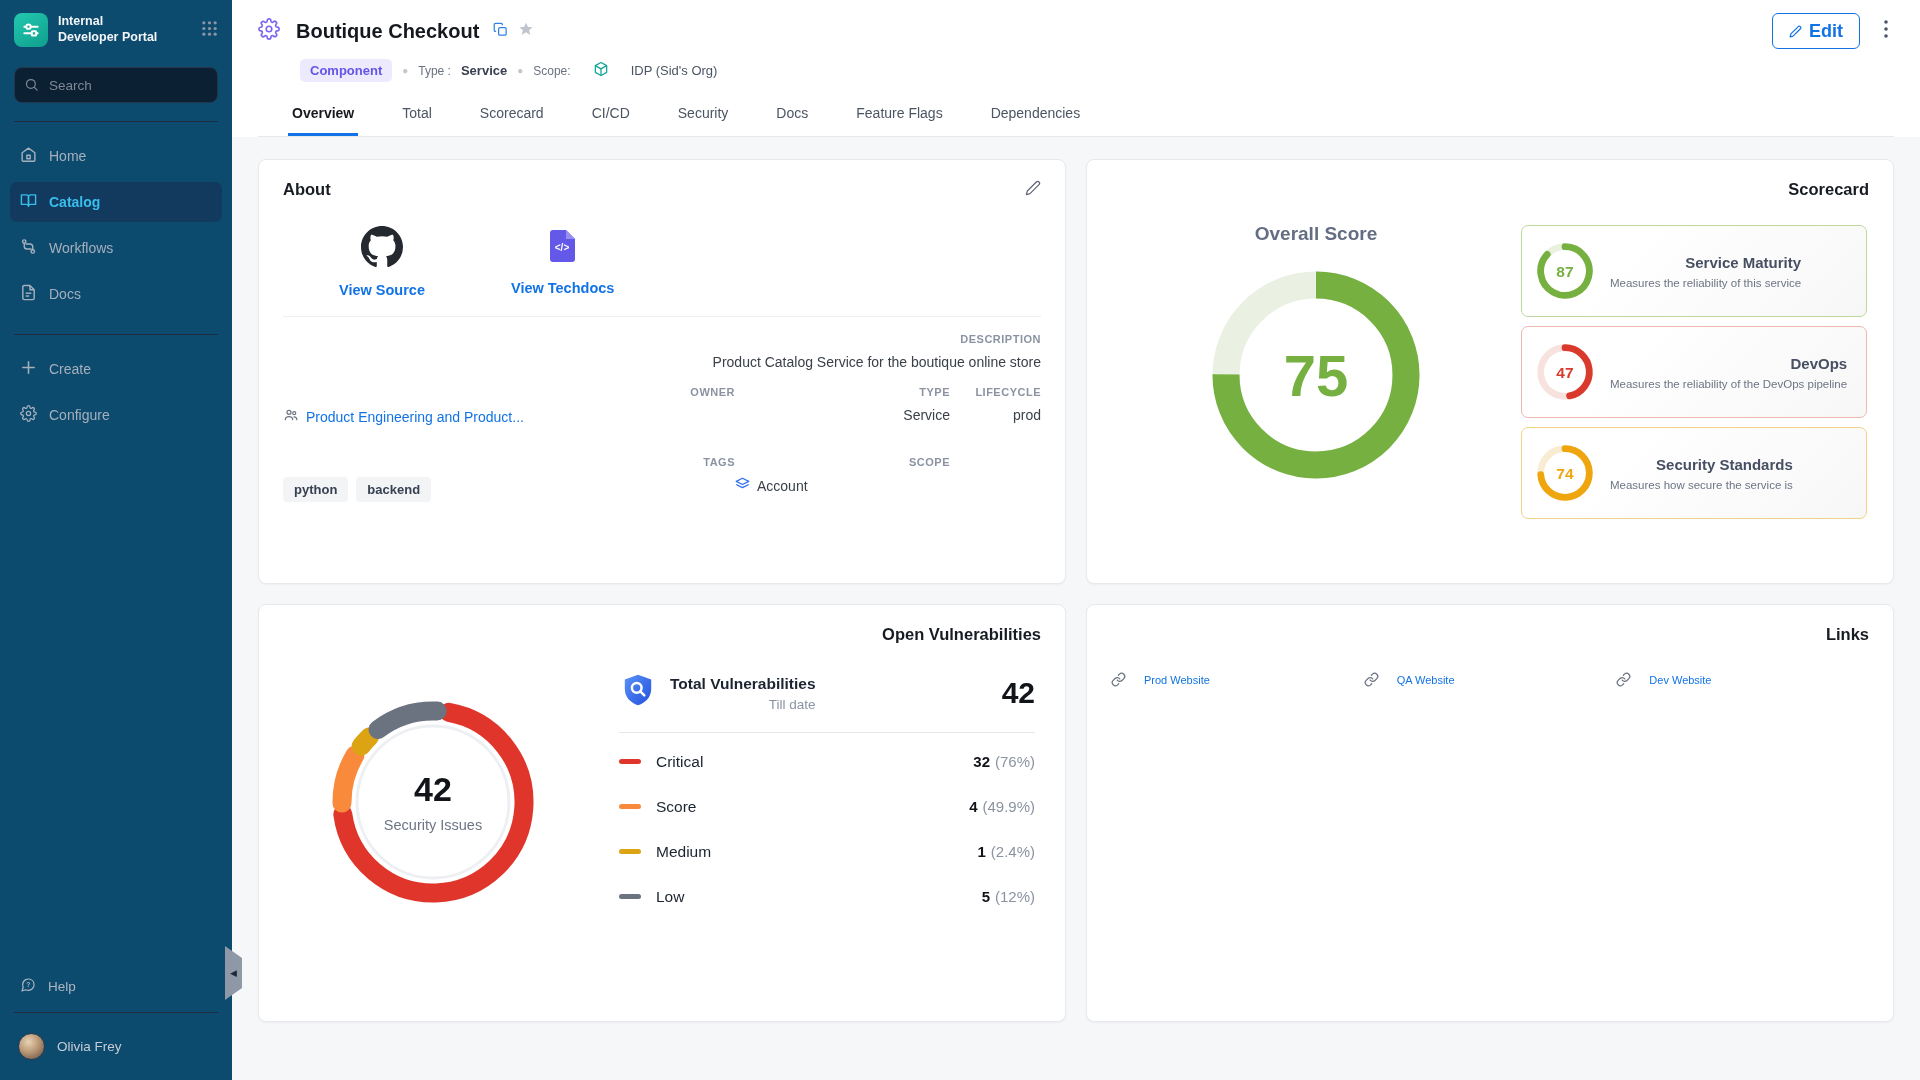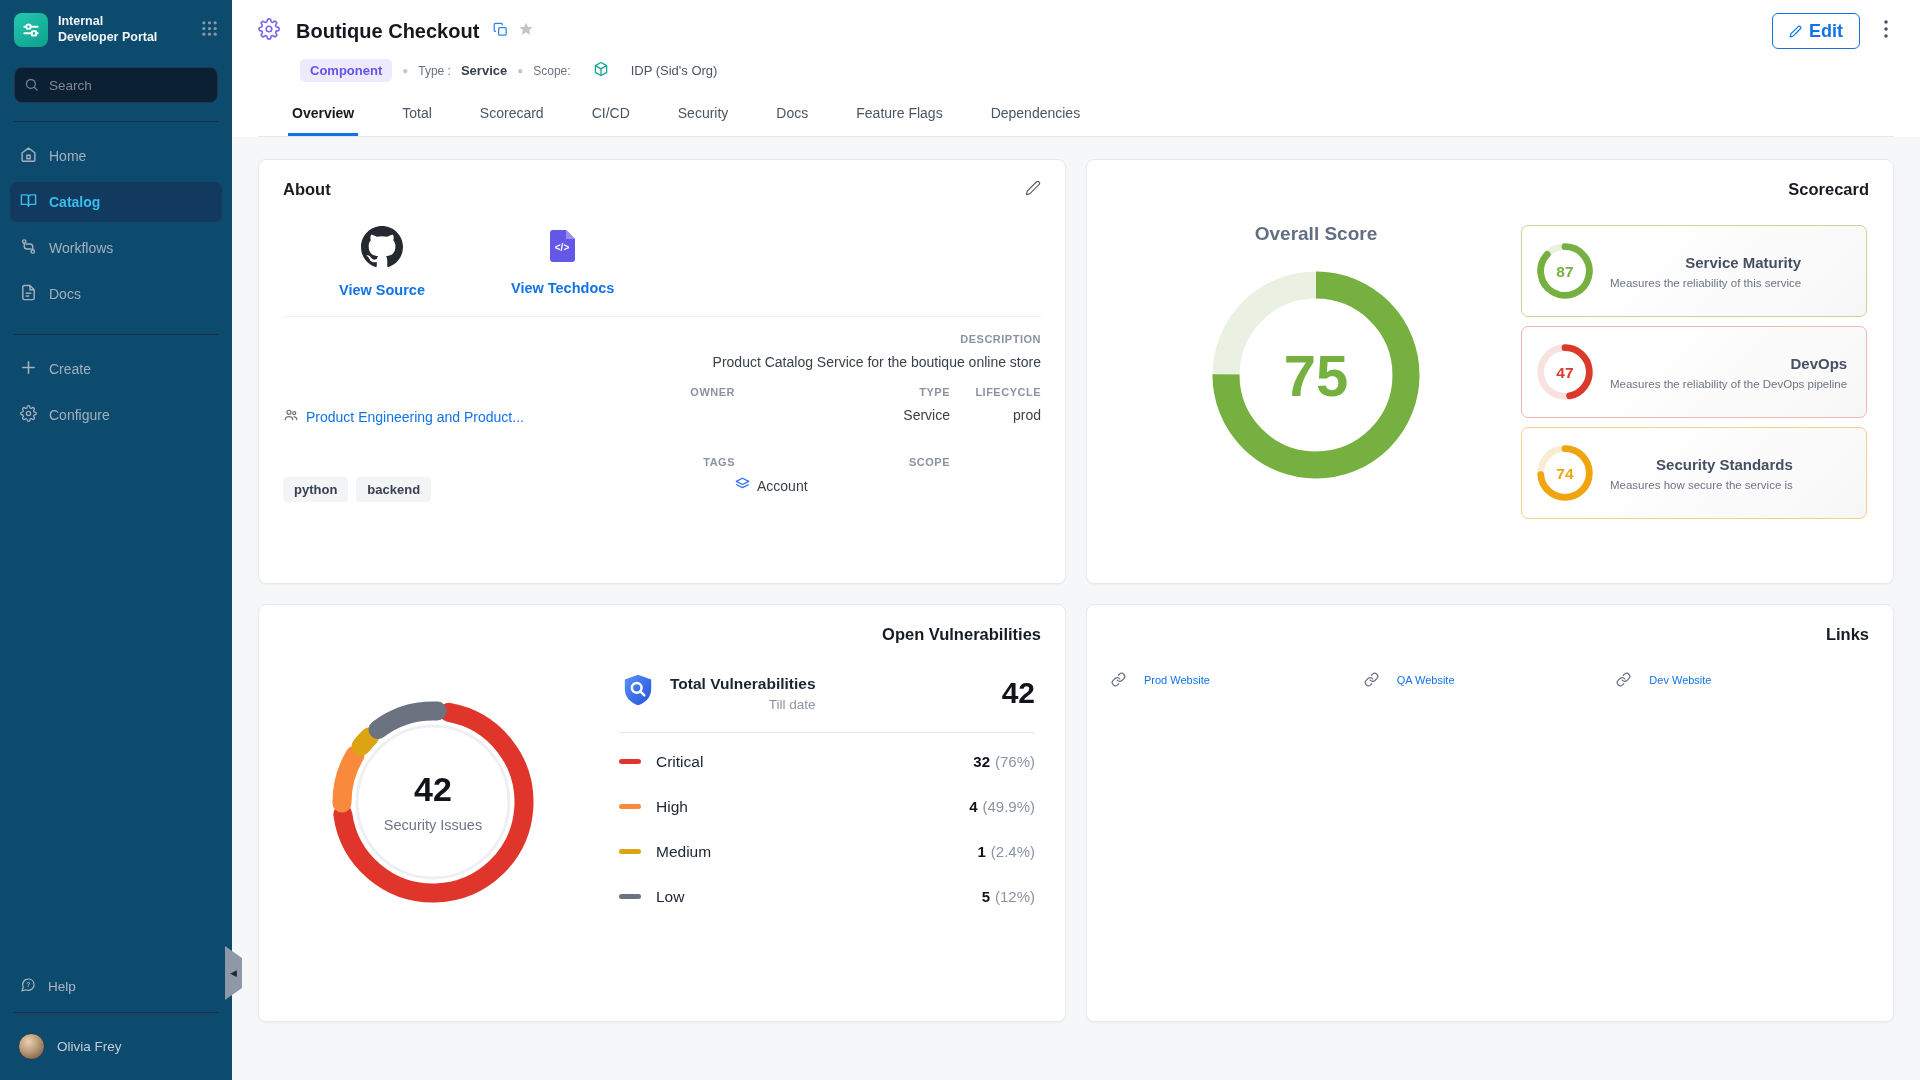--- a/index.html
+++ b/index.html
@@ -481,21 +481,21 @@
             <div class="vuln-divider"></div>
 
             <div class="vuln-row">
               <span class="vuln-dash" style="background: rgb(224, 53, 43);"></span>
               <span class="vuln-label">Critical</span>
               <span class="vuln-val">32</span>
               <span class="vuln-pct">(76%)</span>
             </div>
             <div class="vuln-row">
               <span class="vuln-dash" style="background: rgb(249, 138, 60);"></span>
-              <span class="vuln-label">High</span>
+              <span class="vuln-label">Score</span>
               <span class="vuln-val">4</span>
               <span class="vuln-pct">(49.9%)</span>
             </div>
             <div class="vuln-row">
               <span class="vuln-dash" style="background: rgb(220, 163, 19);"></span>
               <span class="vuln-label">Medium</span>
               <span class="vuln-val">1</span>
               <span class="vuln-pct">(2.4%)</span>
             </div>
             <div class="vuln-row">

